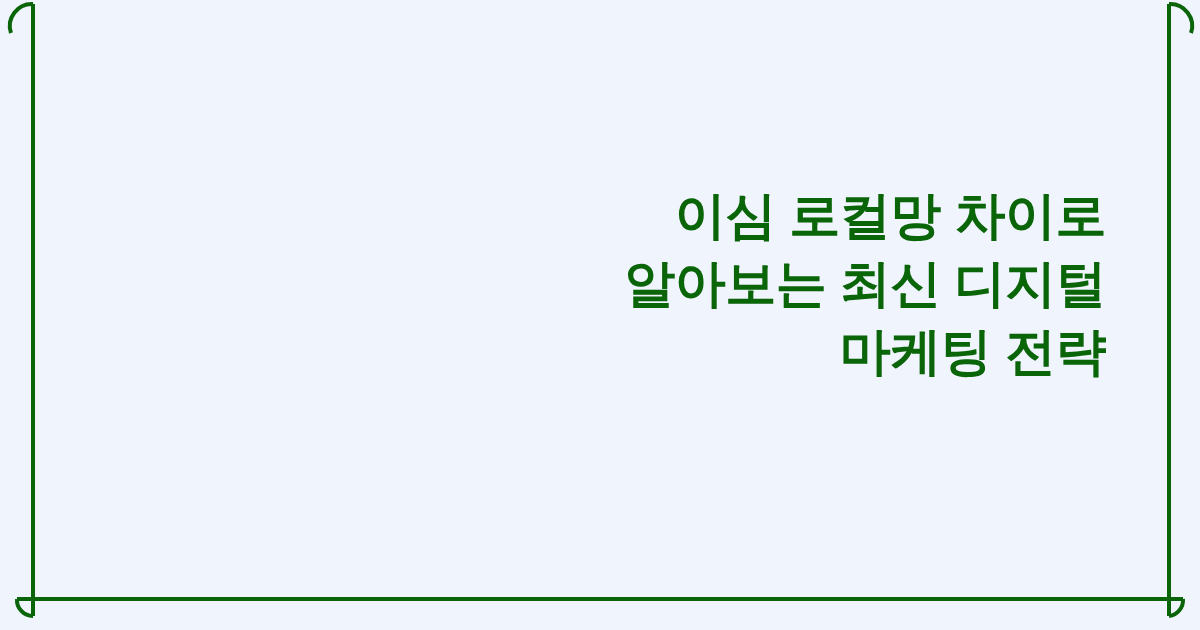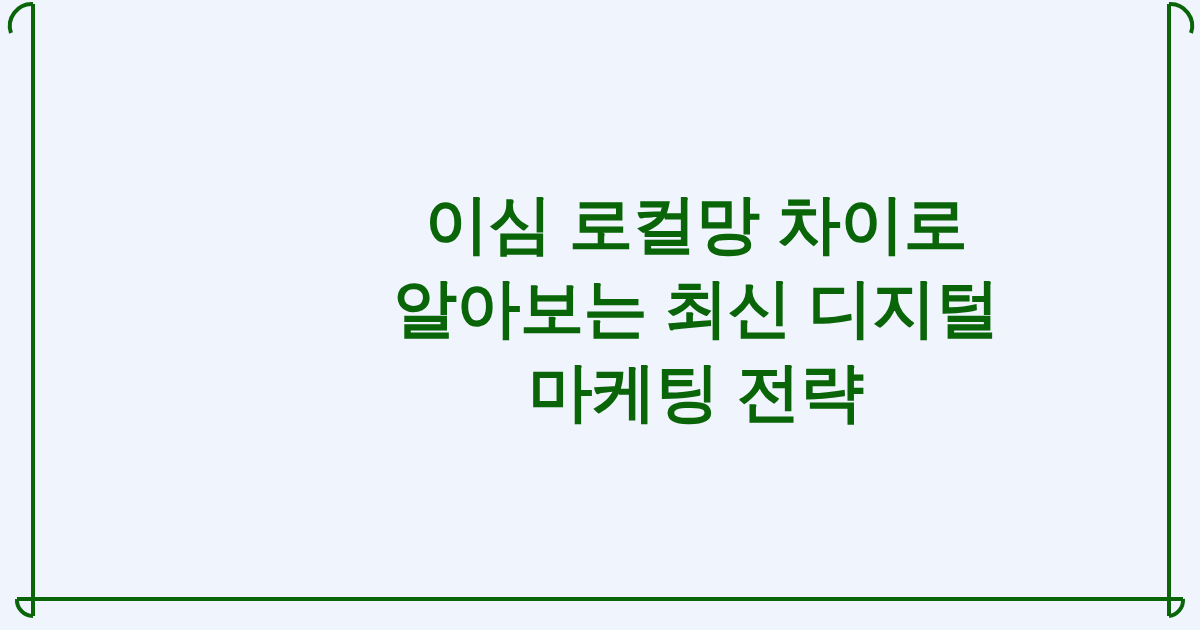--- a/index.html
+++ b/index.html
@@ -37,26 +37,26 @@
     position: absolute;
     left: 286px;
     top: 182px;
     width: 820px;
   }
 
   #title {
     margin: 0;
     font-family: "Liberation Sans", "DejaVu Sans", sans-serif;
     font-weight: 700;
-    font-size: 64px;
-    line-height: 84px;
+    font-size: 51px;
+    line-height: 68px;
     letter-spacing: -0.5px;
     color: #0a6408;
     white-space: pre-line;
-    text-align: center;
+    text-align: right;
     word-break: keep-all;
   }
 </style>
 </head>
 <body>
 
 <div id="card">
 
   <svg id="frame-svg" viewBox="0 0 1200 630" xmlns="http://www.w3.org/2000/svg">
 

